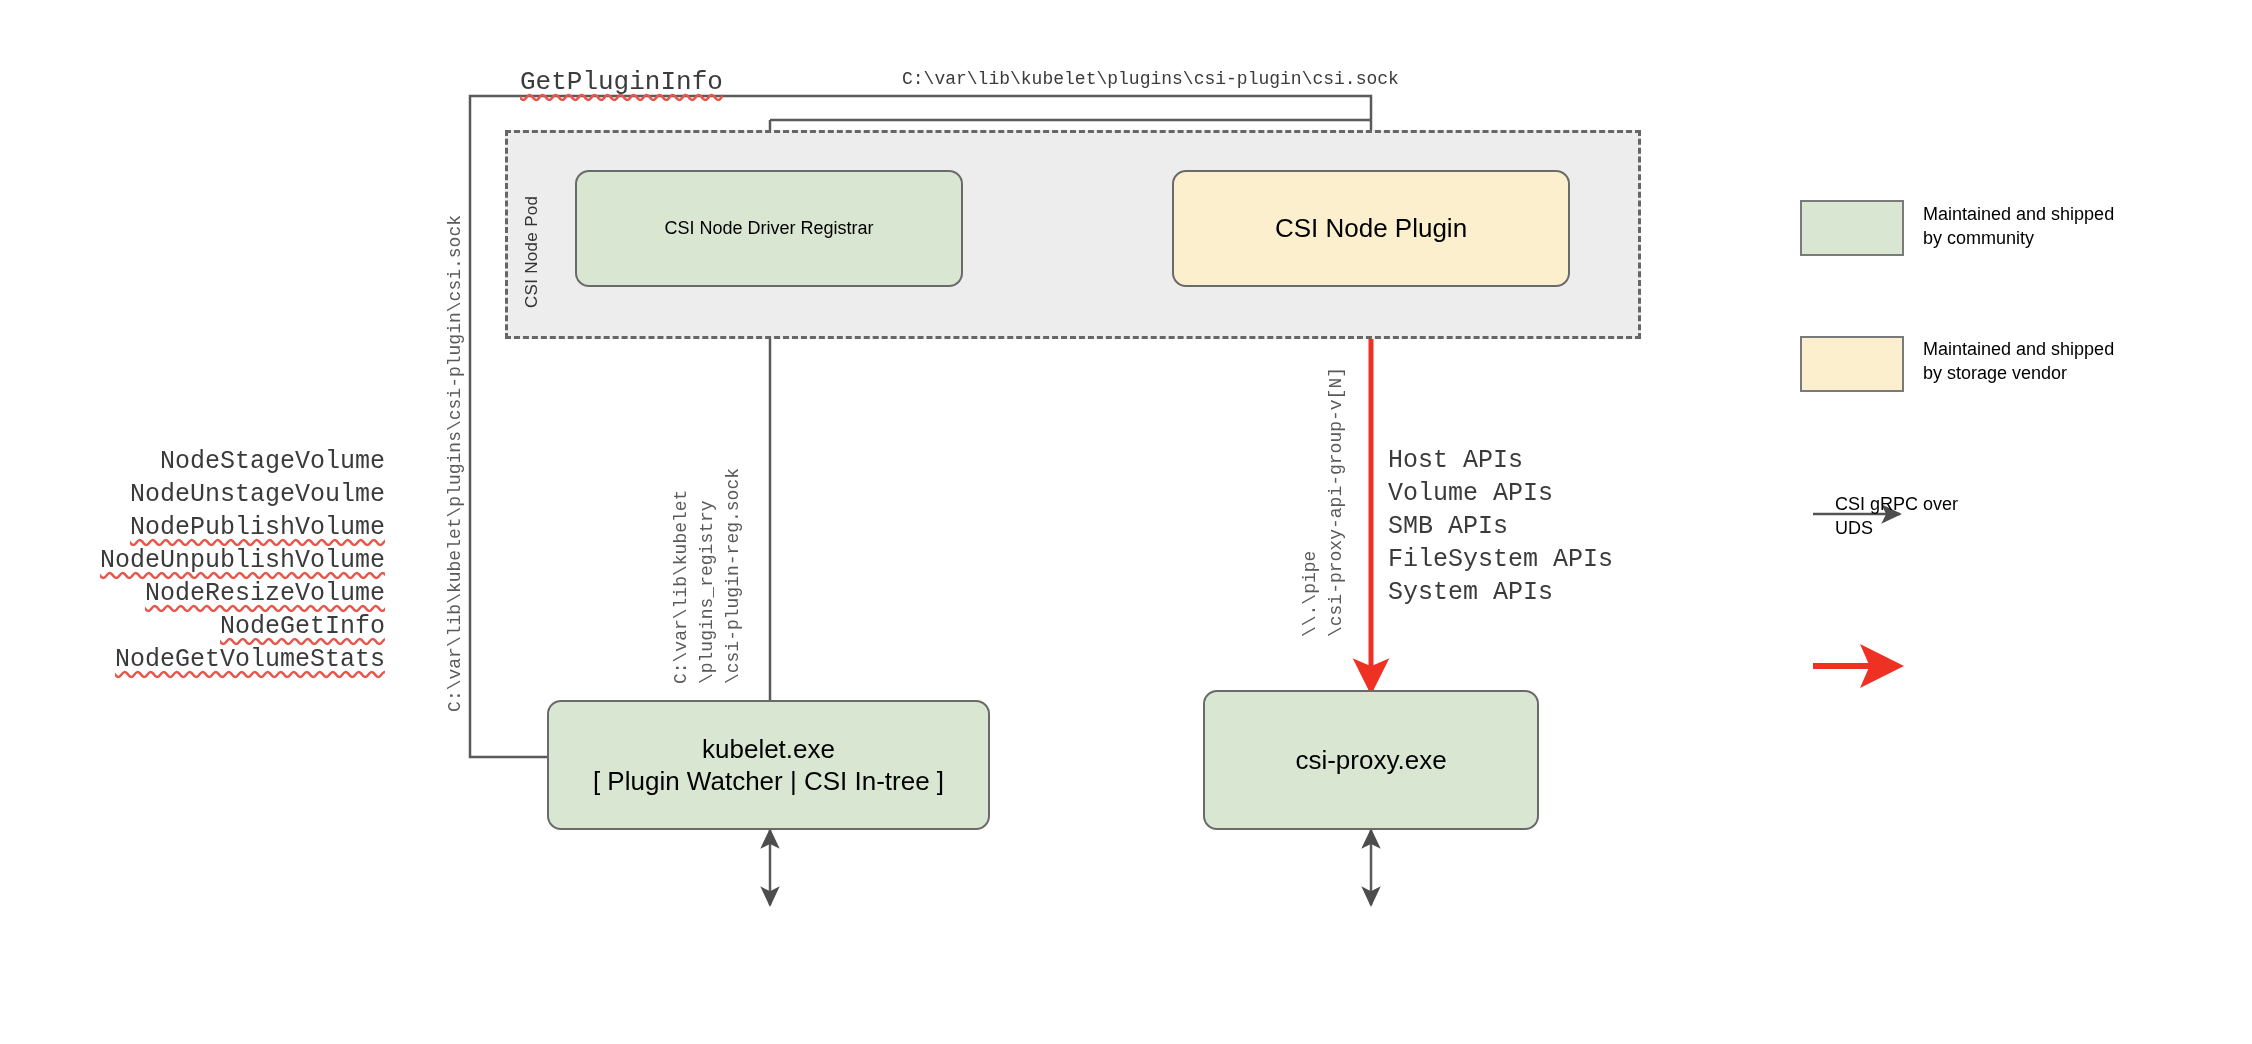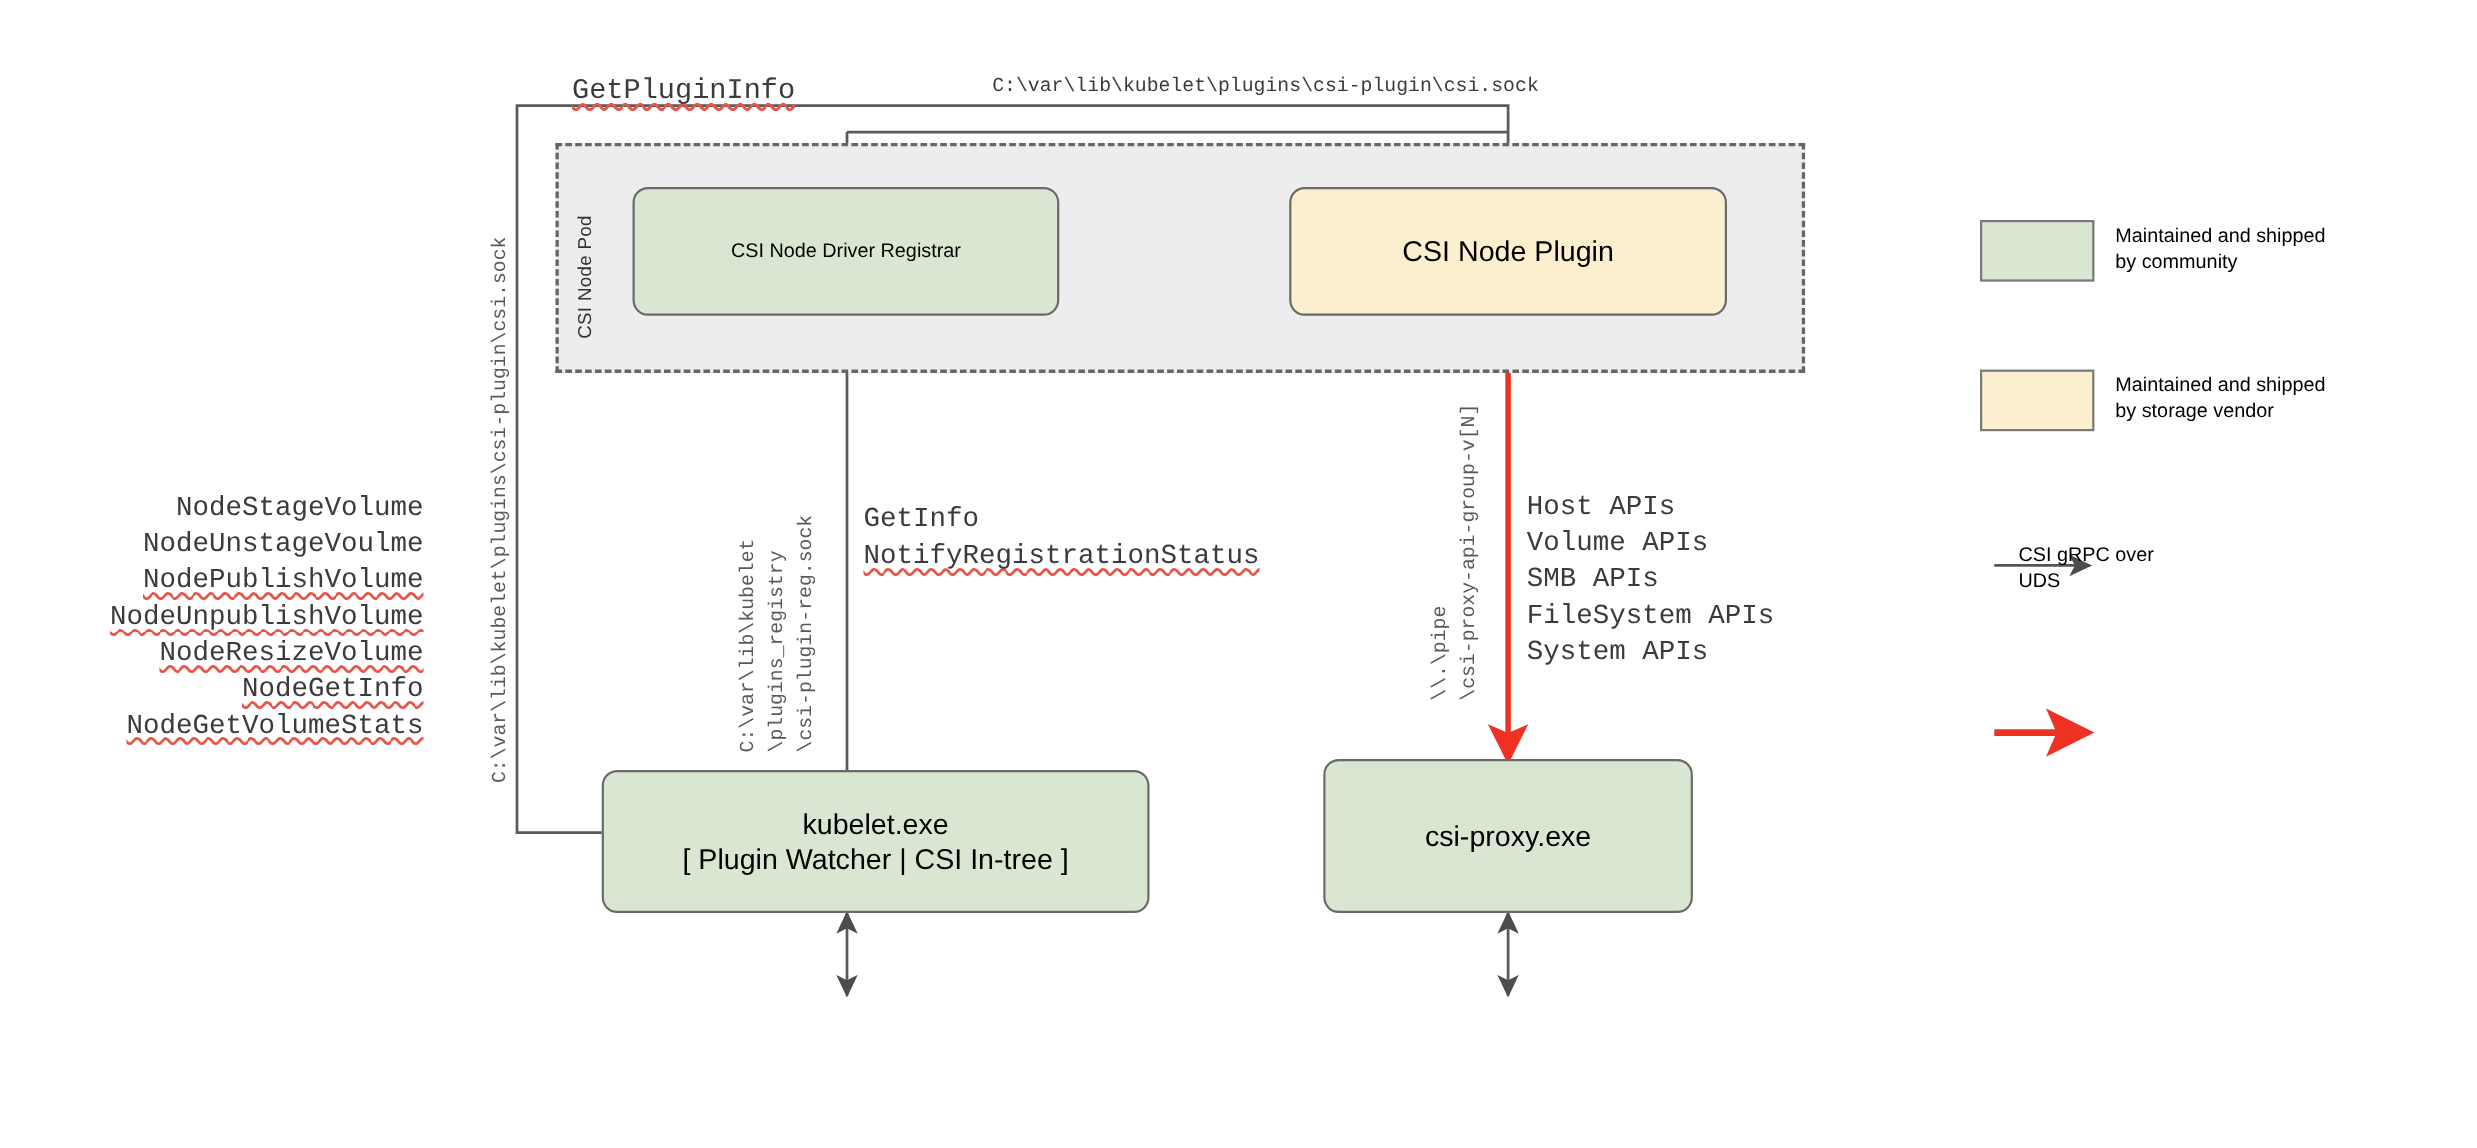--- a/index.html
+++ b/index.html
@@ -95,21 +95,21 @@
   <div class="podlabel" style="left:522px;top:178px;height:130px;">CSI Node Pod</div>
 
   <div class="node green" style="left:575px;top:170px;width:388px;height:117px;font-size:18px;">
     <span class="lbl">CSI Node Driver Registrar</span>
   </div>
 
   <div class="node yellow" style="left:1172px;top:170px;width:398px;height:117px;font-size:26px;">
     <span class="lbl">CSI Node Plugin</span>
   </div>
 
-  <div class="node green" style="left:547px;top:700px;width:498px;height:130px;font-size:26px;">
+  <div class="node green" style="left:547px;top:700px;width:443px;height:130px;font-size:26px;">
     <span class="lbl">kubelet.exe
 [ Plugin Watcher | CSI In-tree ]</span>
   </div>
 
   <div class="node green" style="left:1203px;top:690px;width:336px;height:140px;font-size:26px;">
     <span class="lbl">csi-proxy.exe</span>
   </div>
 
 
   <div class="mono spell" style="position:absolute;left:520px;top:67px;font-size:26px;">GetPluginInfo</div>
@@ -118,24 +118,20 @@
 
   <div class="mono-v" style="position:absolute;left:445px;top:215px;font-size:18px;">C:\var\lib\kubelet\plugins\csi-plugin\csi.sock</div>
 
   <div class="mono-v" style="position:absolute;left:668px;top:468px;font-size:18px;line-height:1.45;">C:\var\lib\kubelet
 \plugins_registry
 \csi-plugin-reg.sock</div>
 
   <div class="mono-v" style="position:absolute;left:1297px;top:367px;font-size:18px;line-height:1.45;">\\.\pipe
 \csi-proxy-api-group-v[N]</div>
 
-  <div class="txtblock" style="left:785px;top:455px;">
-    <div>GetInfo</div>
-    <div class="spell">NotifyRegistrationStatus</div>
-  </div>
 
   <div class="apilist right" style="left:60px;top:445px;width:325px;">
     <div>NodeStageVolume</div>
     <div>NodeUnstageVoulme</div>
     <div class="spell">NodePublishVolume</div>
     <div class="spell">NodeUnpublishVolume</div>
     <div class="spell">NodeResizeVolume</div>
     <div class="spell">NodeGetInfo</div>
     <div class="spell">NodeGetVolumeStats</div>
   </div>

